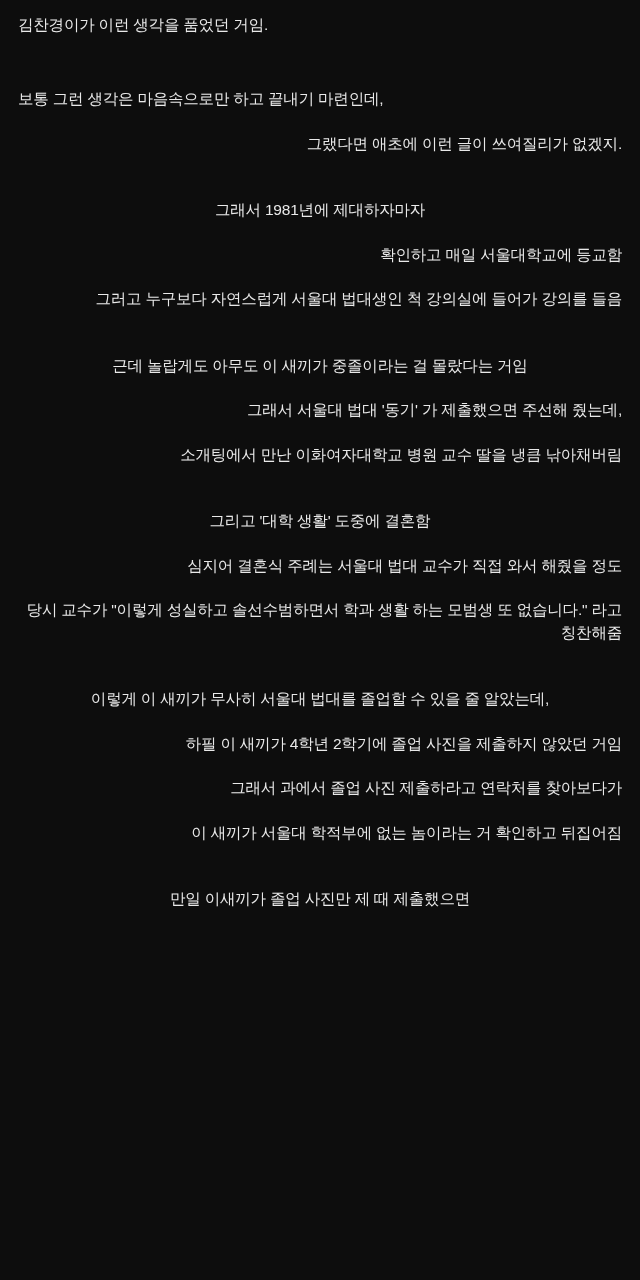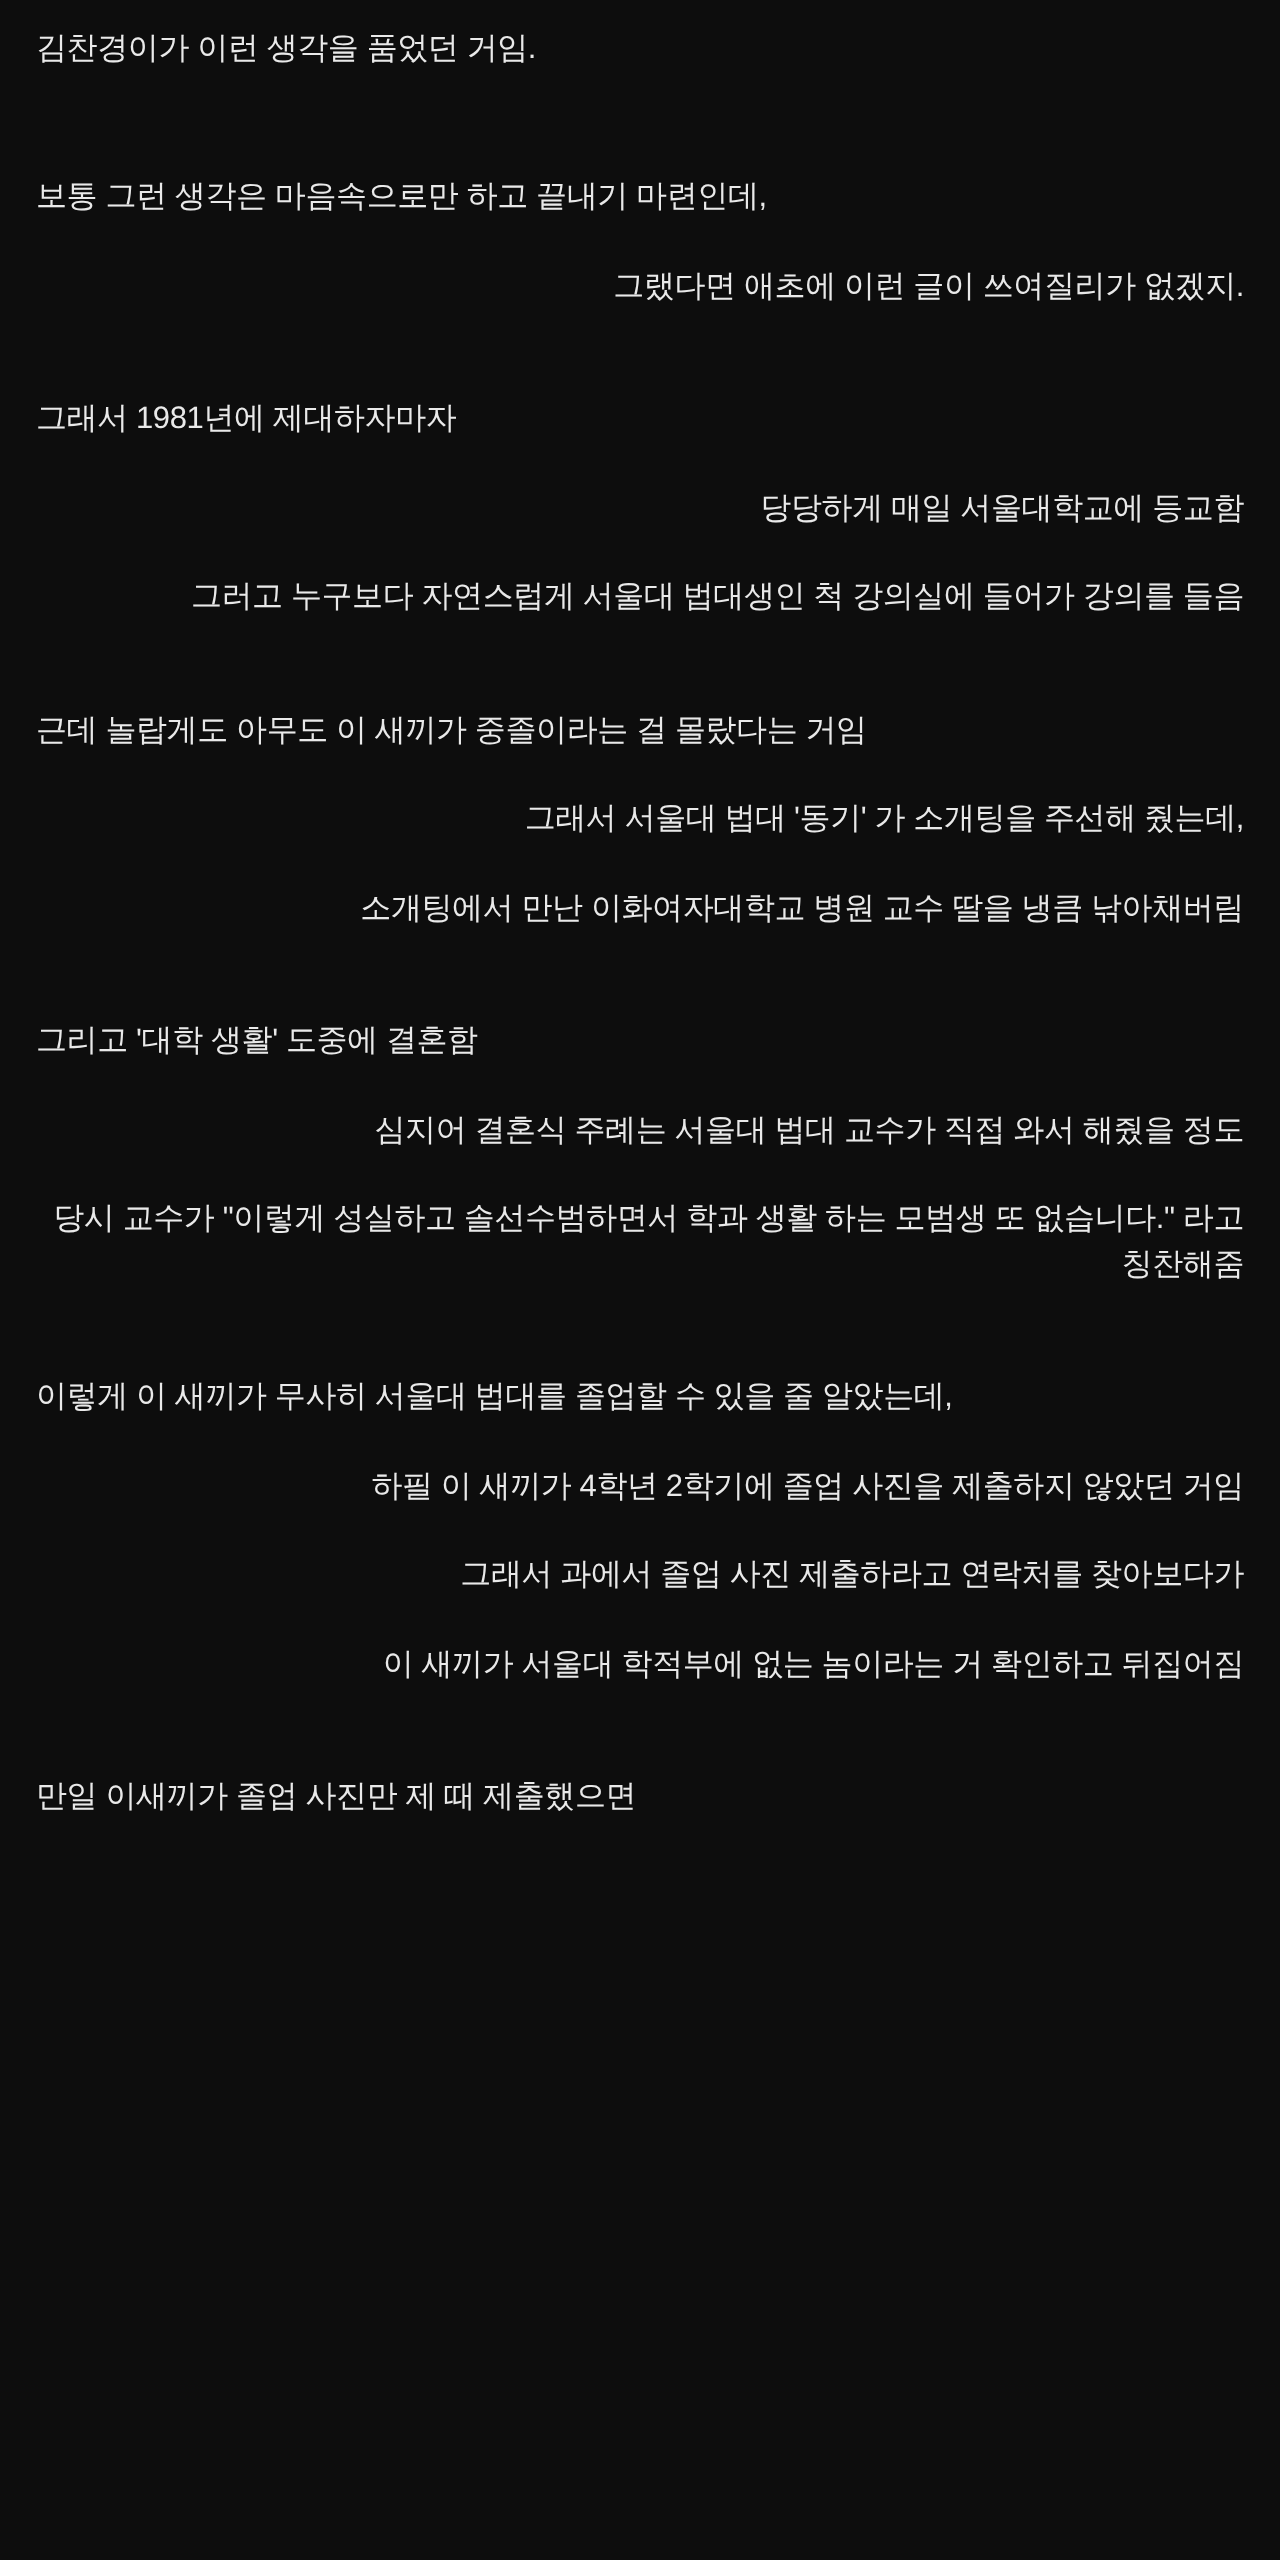--- a/index.html
+++ b/index.html
@@ -27,36 +27,36 @@
     font-size: 15.5px;
     line-height: 1.45;
     letter-spacing: -0.2px;
     margin: 0;
     padding: 0;
     word-break: break-all;
     white-space: pre-wrap;
   }
   .para.gap-sm { margin-top: 22px; text-align: right; }
   .para.gap-md { margin-top: 52px; }
-  .para.gap-lg { margin-top: 44px; }
+  .para.gap-lg { margin-top: 44px; text-align: center; }
   .para.first { margin-top: 6px; }
 </style>
 </head>
 <body>
 
 <div id="page" style="background: rgb(13, 13, 13);">
   <div id="body-text" style="color: rgb(233, 233, 233);">
       <p class="para first">김찬경이가 이런 생각을 품었던 거임.</p>
       <p class="para gap-md">보통 그런 생각은 마음속으로만 하고 끝내기 마련인데,</p>
       <p class="para gap-sm">그랬다면 애초에 이런 글이 쓰여질리가 없겠지.</p>
       <p class="para gap-lg">그래서 1981년에 제대하자마자</p>
-      <p class="para gap-sm">당당하게 매일 서울대학교에 등교함</p>
+      <p class="para gap-sm">확인하고 매일 서울대학교에 등교함</p>
       <p class="para gap-sm">그러고 누구보다 자연스럽게 서울대 법대생인 척 강의실에 들어가 강의를 들음</p>
       <p class="para gap-lg">근데 놀랍게도 아무도 이 새끼가 중졸이라는 걸 몰랐다는 거임</p>
-      <p class="para gap-sm">그래서 서울대 법대 '동기' 가 소개팅을 주선해 줬는데,</p>
+      <p class="para gap-sm">그래서 서울대 법대 '동기' 가 제출했으면 주선해 줬는데,</p>
       <p class="para gap-sm">소개팅에서 만난 이화여자대학교 병원 교수 딸을 냉큼 낚아채버림</p>
       <p class="para gap-lg">그리고 '대학 생활' 도중에 결혼함</p>
       <p class="para gap-sm">심지어 결혼식 주례는 서울대 법대 교수가 직접 와서 해줬을 정도</p>
       <p class="para gap-sm">당시 교수가 "이렇게 성실하고 솔선수범하면서 학과 생활 하는 모범생 또 없습니다." 라고 칭찬해줌</p>
       <p class="para gap-lg">이렇게 이 새끼가 무사히 서울대 법대를 졸업할 수 있을 줄 알았는데,</p>
       <p class="para gap-sm">하필 이 새끼가 4학년 2학기에 졸업 사진을 제출하지 않았던 거임</p>
       <p class="para gap-sm">그래서 과에서 졸업 사진 제출하라고 연락처를 찾아보다가</p>
       <p class="para gap-sm">이 새끼가 서울대 학적부에 없는 놈이라는 거 확인하고 뒤집어짐</p>
       <p class="para gap-lg">만일 이새끼가 졸업 사진만 제 때 제출했으면</p>
     </div>

